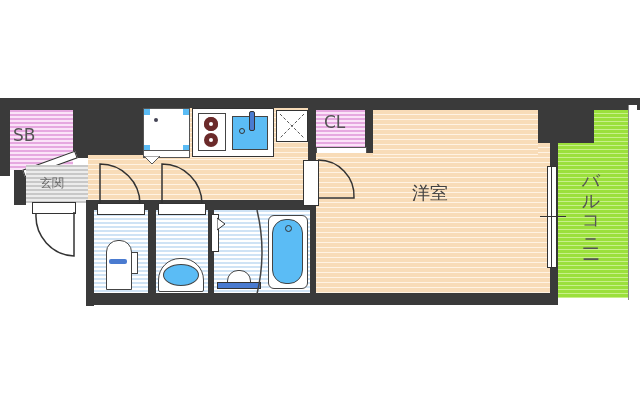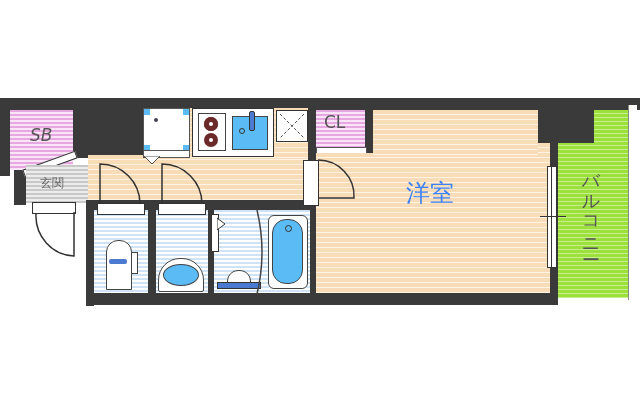--- a/index.html
+++ b/index.html
@@ -6,38 +6,38 @@
   body{width:640px;height:400px;position:relative;overflow:hidden;font-family:"DejaVu Sans",sans-serif;}
   .abs{position:absolute;}
   .wall{background:#3a3a3a;}
   .stripe-peach{background:repeating-linear-gradient(180deg,#f8dcb8 0,#f8dcb8 4px,#fff3e3 4px,#fff3e3 5px);}
   .stripe-pink{background:repeating-linear-gradient(180deg,#e6a8e0 0,#e6a8e0 2px,#fbe3f8 2px,#fbe3f8 4px);}
   .stripe-gray{background:repeating-linear-gradient(180deg,#c8c8c8 0,#c8c8c8 2px,#ececec 2px,#ececec 4px);padding-left:48px;}
   .stripe-blue{background:repeating-linear-gradient(180deg,#cfe3f5 0,#cfe3f5 2px,#ffffff 2px,#ffffff 4px);}
   .stripe-green{background:repeating-linear-gradient(180deg,#9be03c 0,#9be03c 3px,#c8f08a 3px,#c8f08a 4px);}
   .label{color:#555;font-size:17px;line-height:1;white-space:nowrap;}
   .label-small{color:#666;font-size:12px;}
-  .room-text{color:#3b82f6;font-size:24px;text-align:center;line-height:26px;}
+  .room-text{color:#404040;font-size:18px;text-align:center;line-height:26px;}
   .vert{writing-mode:vertical-rl;text-orientation:upright;letter-spacing:2px;}
 </style>
 </head>
 <body>
 
 <div class="abs wall" style="left:0;top:98px;width:640px;height:12px;"></div>
 <div class="abs wall" style="left:0;top:98px;width:10px;height:78px;"></div>
 <div class="abs wall" style="left:14px;top:170px;width:12px;height:35px;"></div>
 <div class="abs wall" style="left:73px;top:98px;width:70px;height:60px;"></div>
 <div class="abs wall" style="left:86px;top:200px;width:8px;height:106px;"></div>
 <div class="abs wall" style="left:86px;top:293px;width:472px;height:12px;"></div>
 <div class="abs wall" style="left:538px;top:98px;width:58px;height:45px;"></div>
 <div class="abs wall" style="left:550px;top:110px;width:8px;height:195px;"></div>
 <div class="abs" style="left:628px;top:105px;width:8px;height:195px;background:#fff;border-left:1px solid #888;"></div>
 
 <div class="abs stripe-pink" style="left:10px;top:110px;width:63px;height:60px;">
-  <span class="abs label" style="left:20px;top:17px;font-style:italic;">SB</span>
+  <span class="abs label" style="left:3px;top:17px;">SB</span>
 </div>
 <div class="abs" style="left:22px;top:160px;width:54px;height:6px;background:#fff;border:1px solid #333;transform:rotate(-20deg);"></div>
 
 <div class="abs stripe-gray" style="left:26px;top:165px;width:60px;height:38px;">
   <span class="abs label-small" style="left:14px;top:10px;">玄関</span>
 </div>
 <div class="abs" style="left:32px;top:202px;width:42px;height:10px;background:#fff;border:1px solid #333;"></div>
 <svg class="abs" style="left:34px;top:210px;" width="44" height="50">
   <path d="M40 2 L40 46 A40 40 0 0 1 2 4" fill="none" stroke="#333" stroke-width="1.5"></path>
 </svg>

